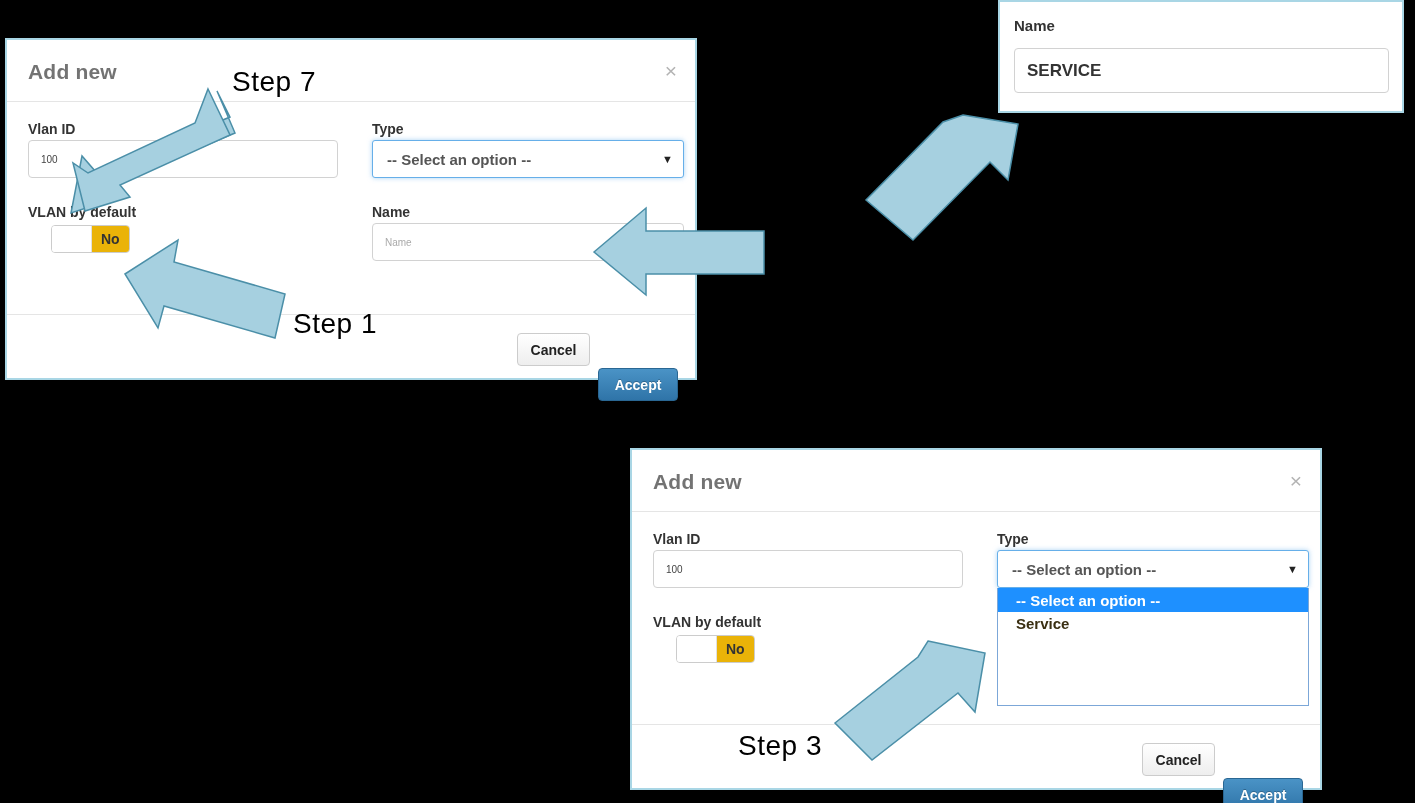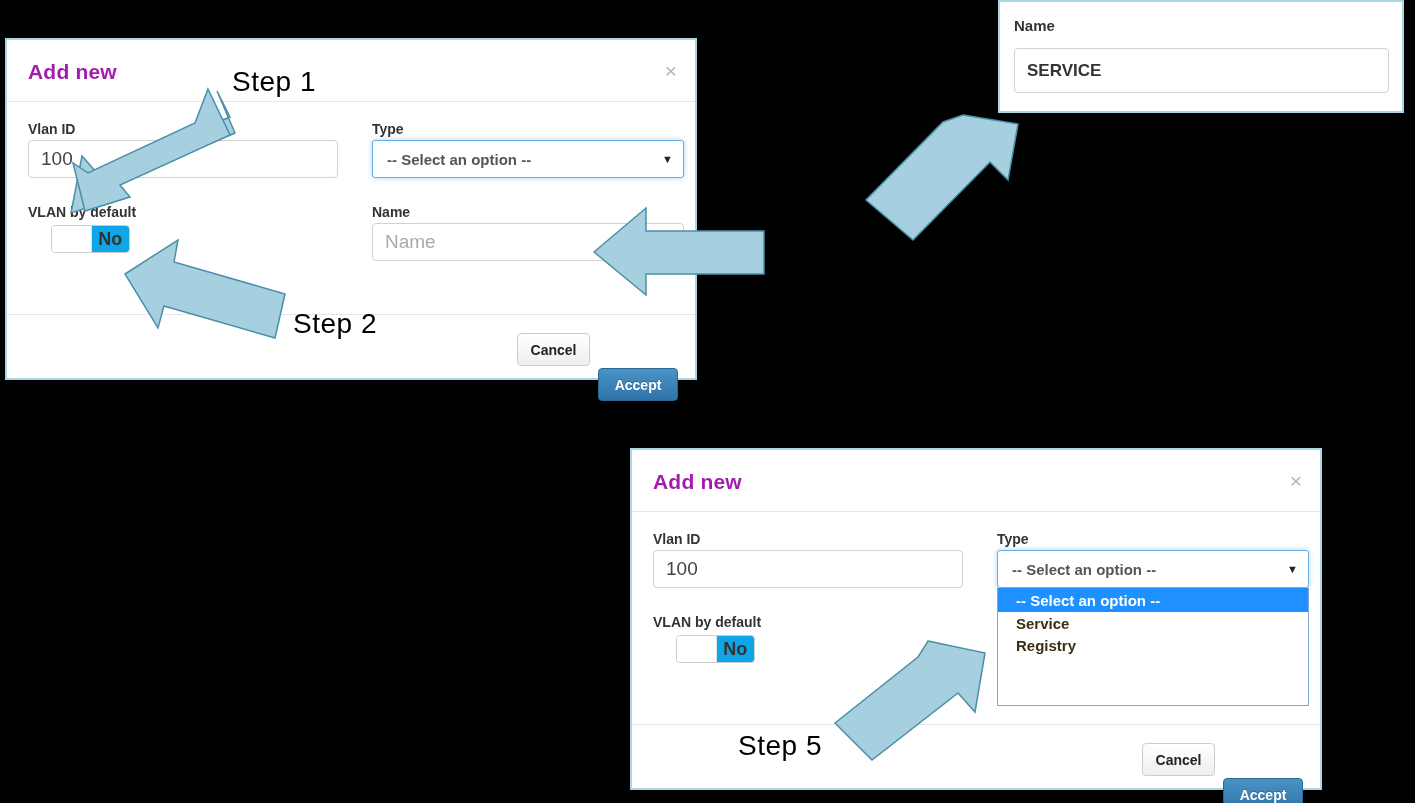--- a/index.html
+++ b/index.html
@@ -30,21 +30,21 @@
     border: 2px solid #a9d6e5;
     box-sizing: border-box;
   }
   .modal-header {
     position: relative;
     border-bottom: 1px solid #e5e5e5;
     box-sizing: border-box;
   }
   .modal-title {
     font-weight: bold;
-    color: #a21caf;
+    color: #737373;
     letter-spacing: .2px;
     text-align: center;
   }
   .modal-close {
     position: absolute;
     color: #b3b3b3;
     font-weight: normal;
     line-height: 1;
     cursor: pointer;
     font-family: "Liberation Sans", sans-serif;
@@ -65,21 +65,21 @@
     font-size: 14px;
     line-height: 1;
   }
 
   .text-input {
     box-sizing: border-box;
     background: #ffffff;
     border: 1px solid #d2d2d2;
     border-radius: 4px;
     color: #444444;
-    font-size: 19px;
+    font-size: 10px;
     display: flex;
     align-items: center;
     padding: 0 12px;
     font-family: "Liberation Sans", sans-serif;
   }
   .text-input.placeholder { color: #aaaaaa; }
 
   .select-box {
     box-sizing: border-box;
     background: #ffffff;
@@ -130,24 +130,24 @@
     display: flex;
     overflow: hidden;
   }
   .toggle-knob {
     background: #ffffff;
     flex: 0 0 50%;
     border-right: 1px solid #e0e0e0;
   }
   .toggle-state {
     flex: 1;
-    background: #0ea5e9;
+    background: #eab308;
     color: #333333;
     font-weight: bold;
-    font-size: 18px;
+    font-size: 14px;
     display: flex;
     align-items: center;
     justify-content: center;
   }
 
   .btn {
     box-sizing: border-box;
     border-radius: 4px;
     font-size: 14px;
     font-weight: bold;
@@ -265,50 +265,49 @@
 
       <div class="field-label" style="position:absolute; left:365px; top:20px;">Type</div>
       <div class="select-box" style="position:absolute; left:365px; top:38px; width:312px; height:38px;">
         <span>-- Select an option --</span>
         <span class="caret">▼</span>
       </div>
 
       <div class="dropdown-list" style="left:365px; top:76px; width:312px; height:118px;">
         <div class="dropdown-option selected" style="height:24px;">-- Select an option --</div>
         <div class="dropdown-option" style="height:22px;">Service</div>
-        <div class="dropdown-option" style="height:22px;">Registry</div>
       </div>
     </div>
 
     <div class="modal-footer" style="height:68px;">
       <div class="btn btn-cancel" style="position:absolute; right:105px; top:18px; width:73px; height:33px;">Cancel</div>
       <div class="btn btn-accept" style="position:absolute; right:17px; top:18px; width:80px; height:33px;">Accept</div>
     </div>
   </div>
 
   <svg class="arrow-svg" style="left:60px; top:85px;" width="200" height="130" viewBox="0 0 200 130">
     <polygon class="arrow-shape" points="157,6 175,48 42,104 66,110 11,128 22,71 36,87 170,32" transform="translate(0,0)"></polygon>
   </svg>
   <svg class="arrow-svg" style="left:60px; top:85px;" width="200" height="130" viewBox="0 0 200 130">
     <polygon class="arrow-shape" points="148,4 170,50 60,100 70,112 25,126 13,78 28,88 135,38"></polygon>
   </svg>
 
-  <div class="step-label" style="left:232px; top:66px;">Step 1</div>
+  <div class="step-label" style="left:232px; top:66px;">Step 7</div>
 
   <svg class="arrow-svg" style="left:594px; top:206px;" width="172" height="90" viewBox="0 0 172 90">
     <polygon class="arrow-shape" points="0,46 52,2 52,25 170,25 170,68 52,68 52,89"></polygon>
   </svg>
 
   <svg class="arrow-svg" style="left:120px; top:232px;" width="190" height="120" viewBox="0 0 190 120">
     <polygon class="arrow-shape" points="5,42 58,8 54,30 165,62 155,106 44,74 38,96"></polygon>
   </svg>
-  <div class="step-label" style="left:293px; top:308px;">Step 2</div>
+  <div class="step-label" style="left:293px; top:308px;">Step 1</div>
 
   <svg class="arrow-svg" style="left:858px; top:110px;" width="160" height="140" viewBox="0 0 160 140">
     <polygon class="arrow-shape" points="105,5 160,14 150,70 132,52 55,130 8,90 85,12"></polygon>
   </svg>
 
   <svg class="arrow-svg" style="left:830px; top:635px;" width="180" height="130" viewBox="0 0 180 130">
     <polygon class="arrow-shape" points="98,6 155,18 145,77 128,58 42,125 5,88 88,22"></polygon>
   </svg>
-  <div class="step-label" style="left:738px; top:730px;">Step 5</div>
+  <div class="step-label" style="left:738px; top:730px;">Step 3</div>
 
 </div>
 
 </body></html>

